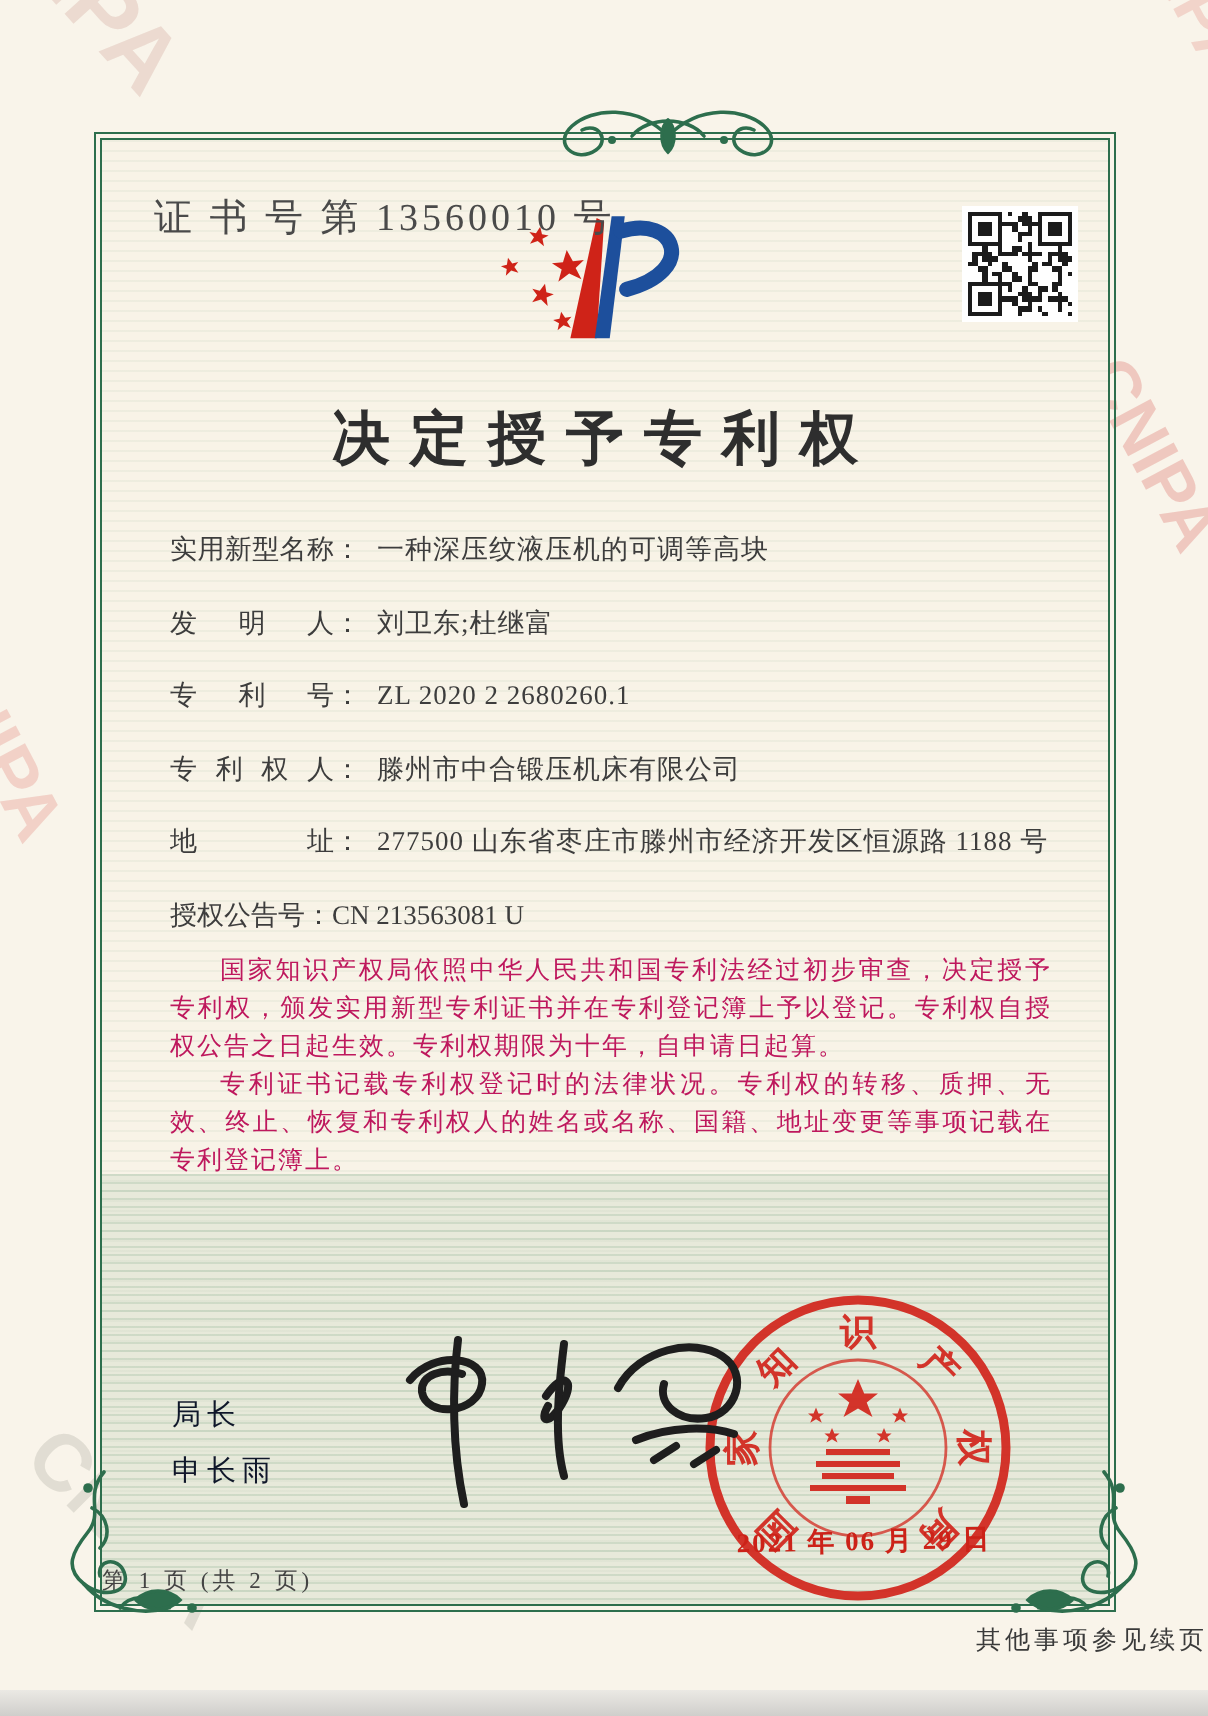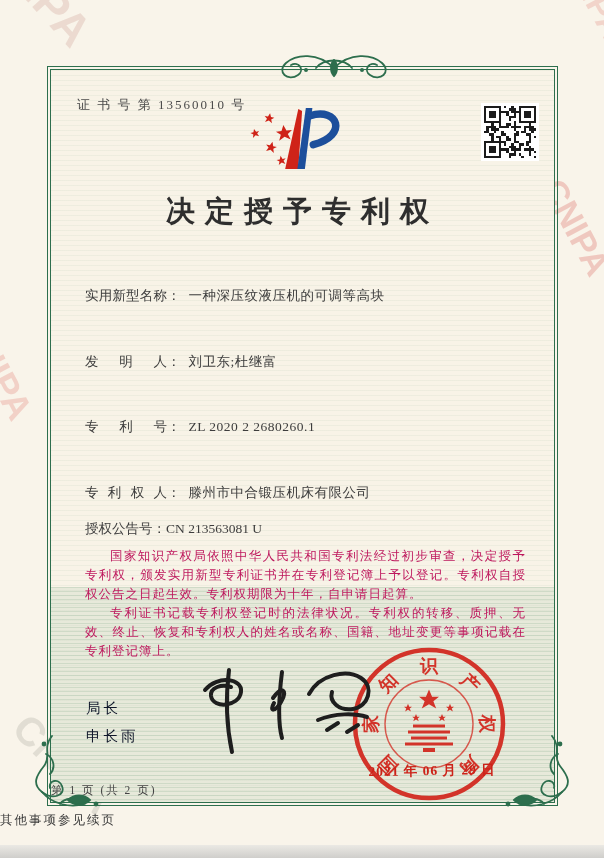--- a/index.html
+++ b/index.html
@@ -26,51 +26,51 @@
     border:1px solid #2d6e4d; outline:1px solid #2d6e4d; outline-offset:2px;
     background:#f8f3e7;
   }
   .guilloche-a { position:absolute; inset:0;
     background:repeating-linear-gradient(180deg, rgba(145,180,150,.10) 0 1px, transparent 1px 5px); }
   .guilloche-b { position:absolute; left:0; right:0; bottom:0; height:215px;
     background:rgba(200,216,196,.35); }
   .guilloche-b::after { content:""; position:absolute; inset:0;
     background:repeating-linear-gradient(180deg, rgba(120,165,130,.22) 0 1px, transparent 1px 4px); }
   
-  .cert-no { position:relative; margin:26px 0 0 26px; font-size:13px; letter-spacing:2px; color:#4a4a4a; z-index:2; }
+  .cert-no { position:relative; margin:26px 0 0 26px; font-size:19px; letter-spacing:2px; color:#4a4a4a; z-index:2; }
   .logo { position:absolute; left:50%; top:33px; transform:translateX(-50%); width:122px; height:74px; z-index:1; }
   .qr { position:absolute; right:15px; top:33px; width:58px; height:58px; background:#fff; padding:3px;
         display:grid; grid-template-columns:repeat(21,1fr); grid-template-rows:repeat(21,1fr); z-index:2; }
   .qr i { display:block; }
   .qr i.d { background:#1b1b1b; }
   .title { position:relative; margin-top:78px; text-align:center; font-size:29px; font-weight:bold;
            letter-spacing:10px; color:#2e2e2e; z-index:2; }
   
   .fields { position:relative; margin:25px 30px 0 34px; z-index:2; }
   .frow { margin-bottom:16.5px; font-size:13.5px; line-height:20px; white-space:nowrap; }
-  .flabel { display:inline-block; width:82px; text-align:justify; text-align-last:justify; color:#3d3d3d;margin-top:29px; }
+  .flabel { display:inline-block; width:82px; text-align:justify; text-align-last:justify; color:#3d3d3d; }
   .fcolon { display:inline-block; margin-right:8px; }
   .fvalue { letter-spacing:.5px; }
   .grant-row { display:flex; font-size:13.5px; line-height:20px; }
   .grant-no-group { }
   
   .paras { position:relative; margin:8px 28px 0 34px; z-index:2; }
   .paras p { font-size:12.5px; line-height:19px; text-indent:2em; text-align:justify;
              letter-spacing:1px; color:#be185d; }
   
   .director { position:absolute; left:35px; top:624px; font-size:14.5px; letter-spacing:3px;
               line-height:28px; color:#0f172a; z-index:3; }
   .signature { position:absolute; left:118px; top:592px; width:220px; height:100px; z-index:3; }
   .seal { position:absolute; left:298px; top:574px; width:160px; height:160px; z-index:2; opacity:.92; }
   .seal-date { position:absolute; left:296px; top:692px; width:170px; text-align:center;
                font-size:13.5px; font-weight:bold; color:#cc2218; letter-spacing:1px;
                transform:rotate(-1deg); z-index:4; white-space:nowrap; }
   .page-num { position:absolute; left:0; right:0; bottom:4px; text-align:left;
               font-size:11.5px; letter-spacing:2px; color:#444; z-index:3; }
-  .cont-note { position:absolute; left:0; right:0; top:812px; text-align:left;
+  .cont-note { position:absolute; left:0; right:0; top:812px; text-align:right;
                font-size:12.5px; letter-spacing:2px; color:#3a3a3a; z-index:2; }
   
   .orn-top { position:absolute; left:266px; top:48px; width:136px; height:40px; z-index:3; }
   .orn-bl  { position:absolute; left:22px;  top:734px; width:82px; height:80px; z-index:3; }
   .orn-br  { position:absolute; left:500px; top:734px; width:82px; height:80px; z-index:3; transform:scaleX(-1); }
   .bottom-edge { position:absolute; left:0; right:0; bottom:0; height:13px;
                  background:linear-gradient(#ebe9e4,#cfcecb); z-index:5; }
 </style>
 </head>
 <body>
@@ -558,20 +558,23 @@
         <span class="flabel">实用新型名称</span><span class="fcolon">：</span><span class="fvalue">一种深压纹液压机的可调等高块</span>
       </div>
       <div class="frow">
         <span class="flabel">发明人</span><span class="fcolon">：</span><span class="fvalue">刘卫东;杜继富</span>
       </div>
       <div class="frow">
         <span class="flabel">专利号</span><span class="fcolon">：</span><span class="fvalue">ZL 2020 2 2680260.1</span>
       </div>
       <div class="frow">
         <span class="flabel">专利权人</span><span class="fcolon">：</span><span class="fvalue">滕州市中合锻压机床有限公司</span>
+      </div>
+      <div class="frow">
+        <span class="flabel">地址</span><span class="fcolon">：</span><span class="fvalue">277500 山东省枣庄市滕州市经济开发区恒源路 1188 号</span>
       </div>
       <div class="grant-row">
         <div class="grant-no-group">
           <span>授权公告号</span><span>：</span><span>CN 213563081 U</span>
         </div>
       </div>
     </div>
 
     <div class="paras">
       <p>国家知识产权局依照中华人民共和国专利法经过初步审查，决定授予专利权，颁发实用新型专利证书并在专利登记簿上予以登记。专利权自授权公告之日起生效。专利权期限为十年，自申请日起算。</p>

